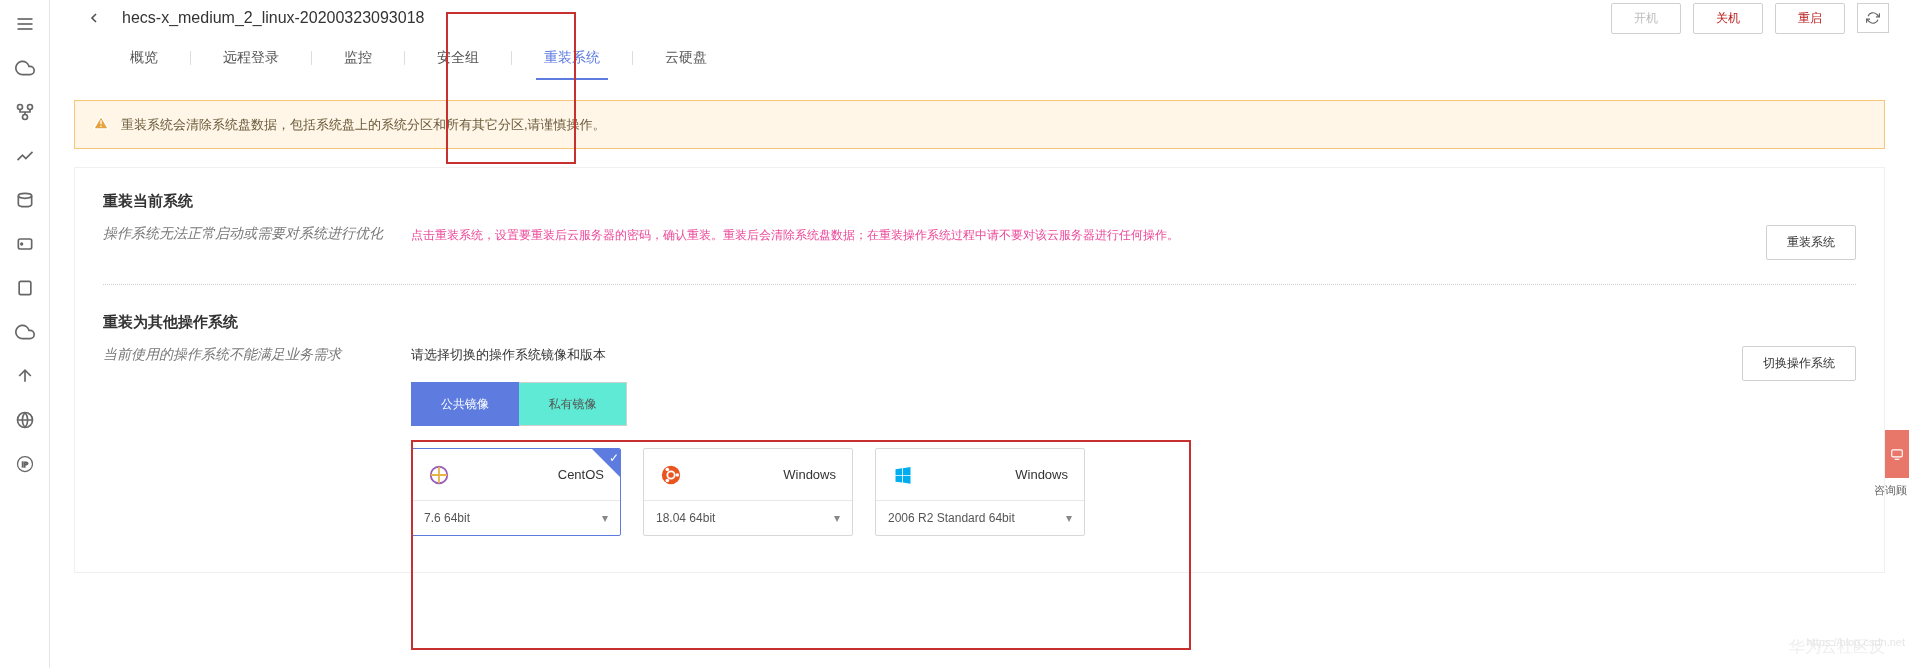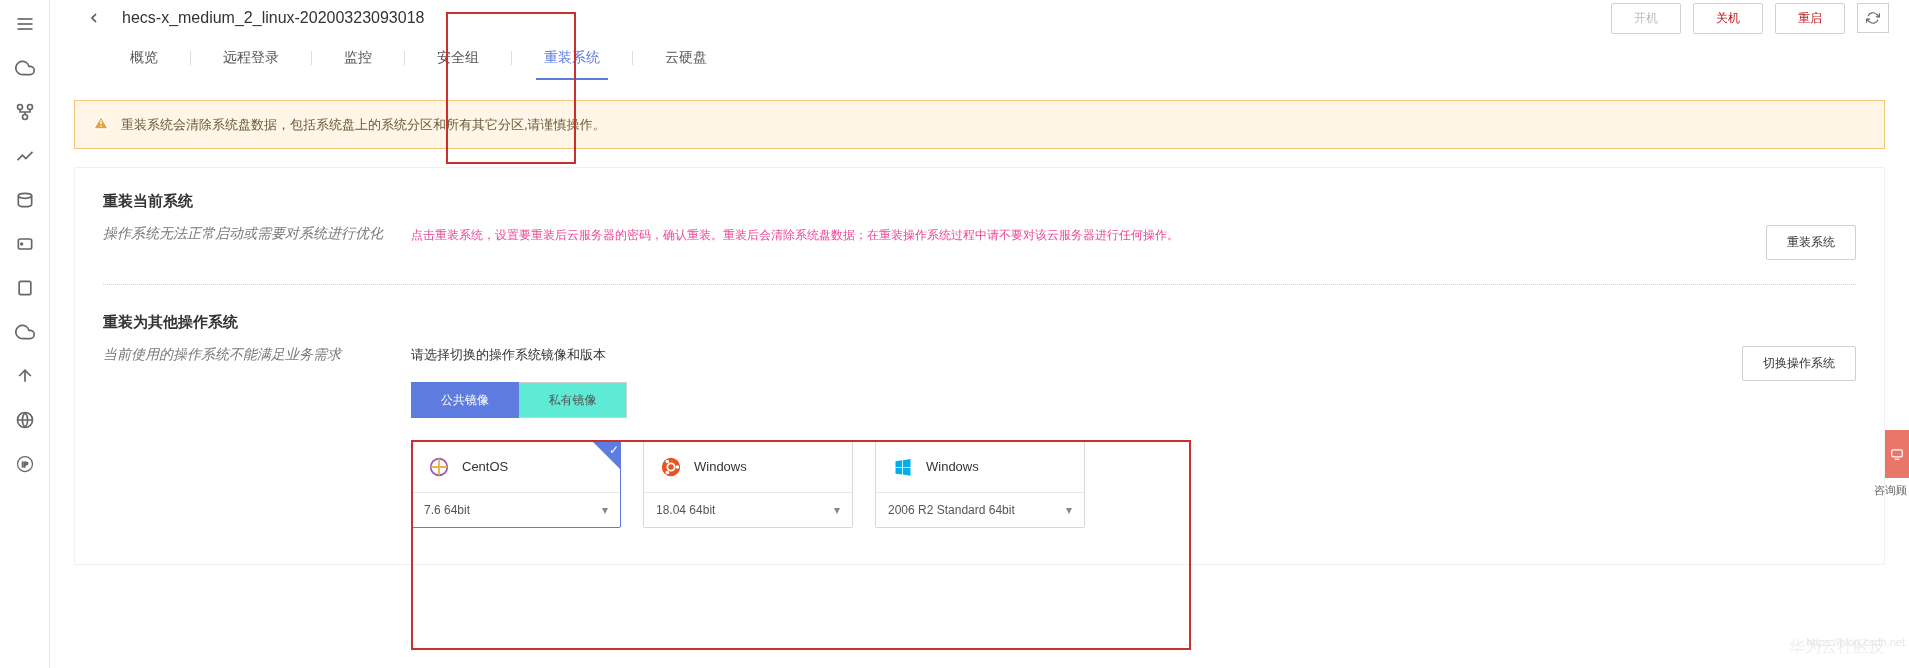--- a/index.html
+++ b/index.html
@@ -154,21 +154,21 @@
       border-radius: 2px;
       justify-self: end;
     }
     .divider-dots {
       border-top: 1px dotted #d0d0d0;
       margin: 12px 0 28px;
     }
     .switch-hint { font-size: 13px; color: #333; margin-bottom: 18px; }
     .img-tabs { display: flex; margin-bottom: 22px; }
     .img-tab {
-      width: 108px; height: 36px;
+      width: 108px; height: 44px;
       display: flex; align-items: center; justify-content: center;
       font-size: 12px; cursor: pointer;
       border: 1px solid #d0d0d0;
     }
     .img-tab.active {
       background: #5e7ce0; color: #fff; border-color: #5e7ce0;
     }
     .img-tab.inactive { background: #5eead4; color: #555; border-left: none; }
     .os-row { display: flex; gap: 22px; }
     .os-card {
@@ -193,20 +193,21 @@
       position: absolute;
       top: -26px; right: 1px;
       color: #fff;
       font-size: 12px;
     }
     .os-top {
       display: flex; align-items: center; gap: 12px;
       padding: 14px 16px;
       border-bottom: 1px solid #e8e8e8;
       height: 52px;
+      justify-content: space-between;
     }
     .os-icon { width: 22px; height: 22px; display: flex; align-items: center; justify-content: center; }
     .os-name { font-size: 13px; color: #333; }
     .os-version {
       display: flex; align-items: center; justify-content: space-between;
       padding: 8px 12px;
       font-size: 12px; color: #555;
       cursor: pointer; height: 34px;
     }
     .os-version .chev { color: #888; }

